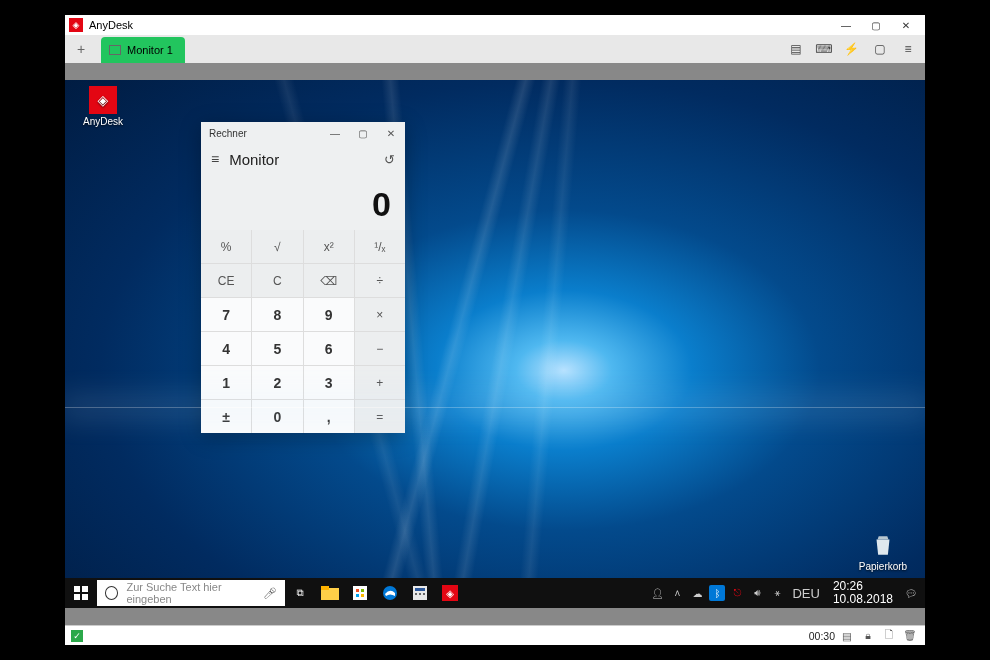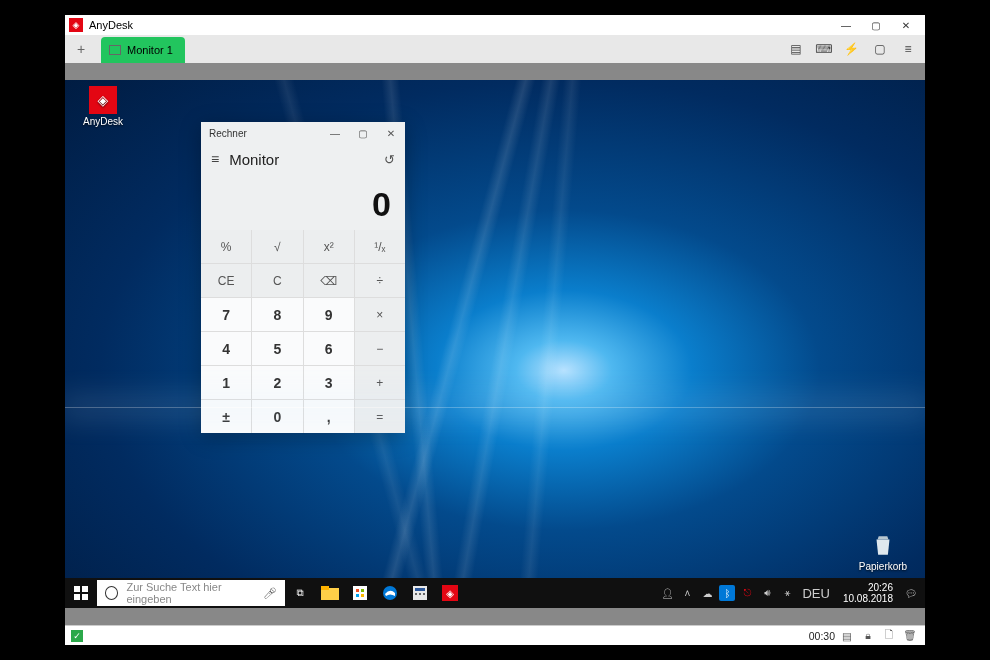--- a/index.html
+++ b/index.html
@@ -59,21 +59,21 @@
 
 
 .taskbar { position: absolute; left: 0; right: 0; bottom: 0; height: 30px; background: #101010; display: flex; align-items: center; color: #fff; font-size: 10px; }
 .taskbar .start { width: 32px; height: 30px; display: flex; align-items: center; justify-content: center; cursor: pointer; }
 .taskbar .search { height: 26px; width: 188px; background: #fff; color: #888; display: flex; align-items: center; padding: 0 8px; font-size: 11px; }
 .taskbar .search .circ { width: 14px; height: 14px; border: 1.5px solid #333; border-radius: 50%; margin-right: 8px; }
 .taskbar .search .mic { margin-left: auto; color: #555; }
 .taskbar .tbico { width: 30px; height: 30px; display: flex; align-items: center; justify-content: center; cursor: pointer; }
 .taskbar .tray { margin-left: auto; display: flex; align-items: center; gap: 4px; padding-right: 6px; }
 .taskbar .tray .tico { width: 16px; height: 16px; display: flex; align-items: center; justify-content: center; font-size: 10px; }
-.taskbar .clock { text-align: right; line-height: 1.1; font-size: 10px; padding: 0 6px; }
+.taskbar .clock { text-align: left; line-height: 1.1; font-size: 12px; padding: 0 6px; }
 
 .status-bar { height: 20px; background: #fff; border-top: 1px solid #ccc; display: flex; align-items: center; padding: 0 6px; font-size: 10.5px; color: #222; }
 .status-bar .chk { width: 12px; height: 12px; background: #2ba84a; margin-right: 6px; display: flex; align-items: center; justify-content: center; color: #fff; font-size: 9px; }
 .status-bar .spacer { flex: 1; }
 .status-bar .sico { width: 18px; height: 16px; display: flex; align-items: center; justify-content: center; color: #555; margin-left: 3px; }
 </style>
 </head>
 <body>
 
 <div class="anydesk-window">

